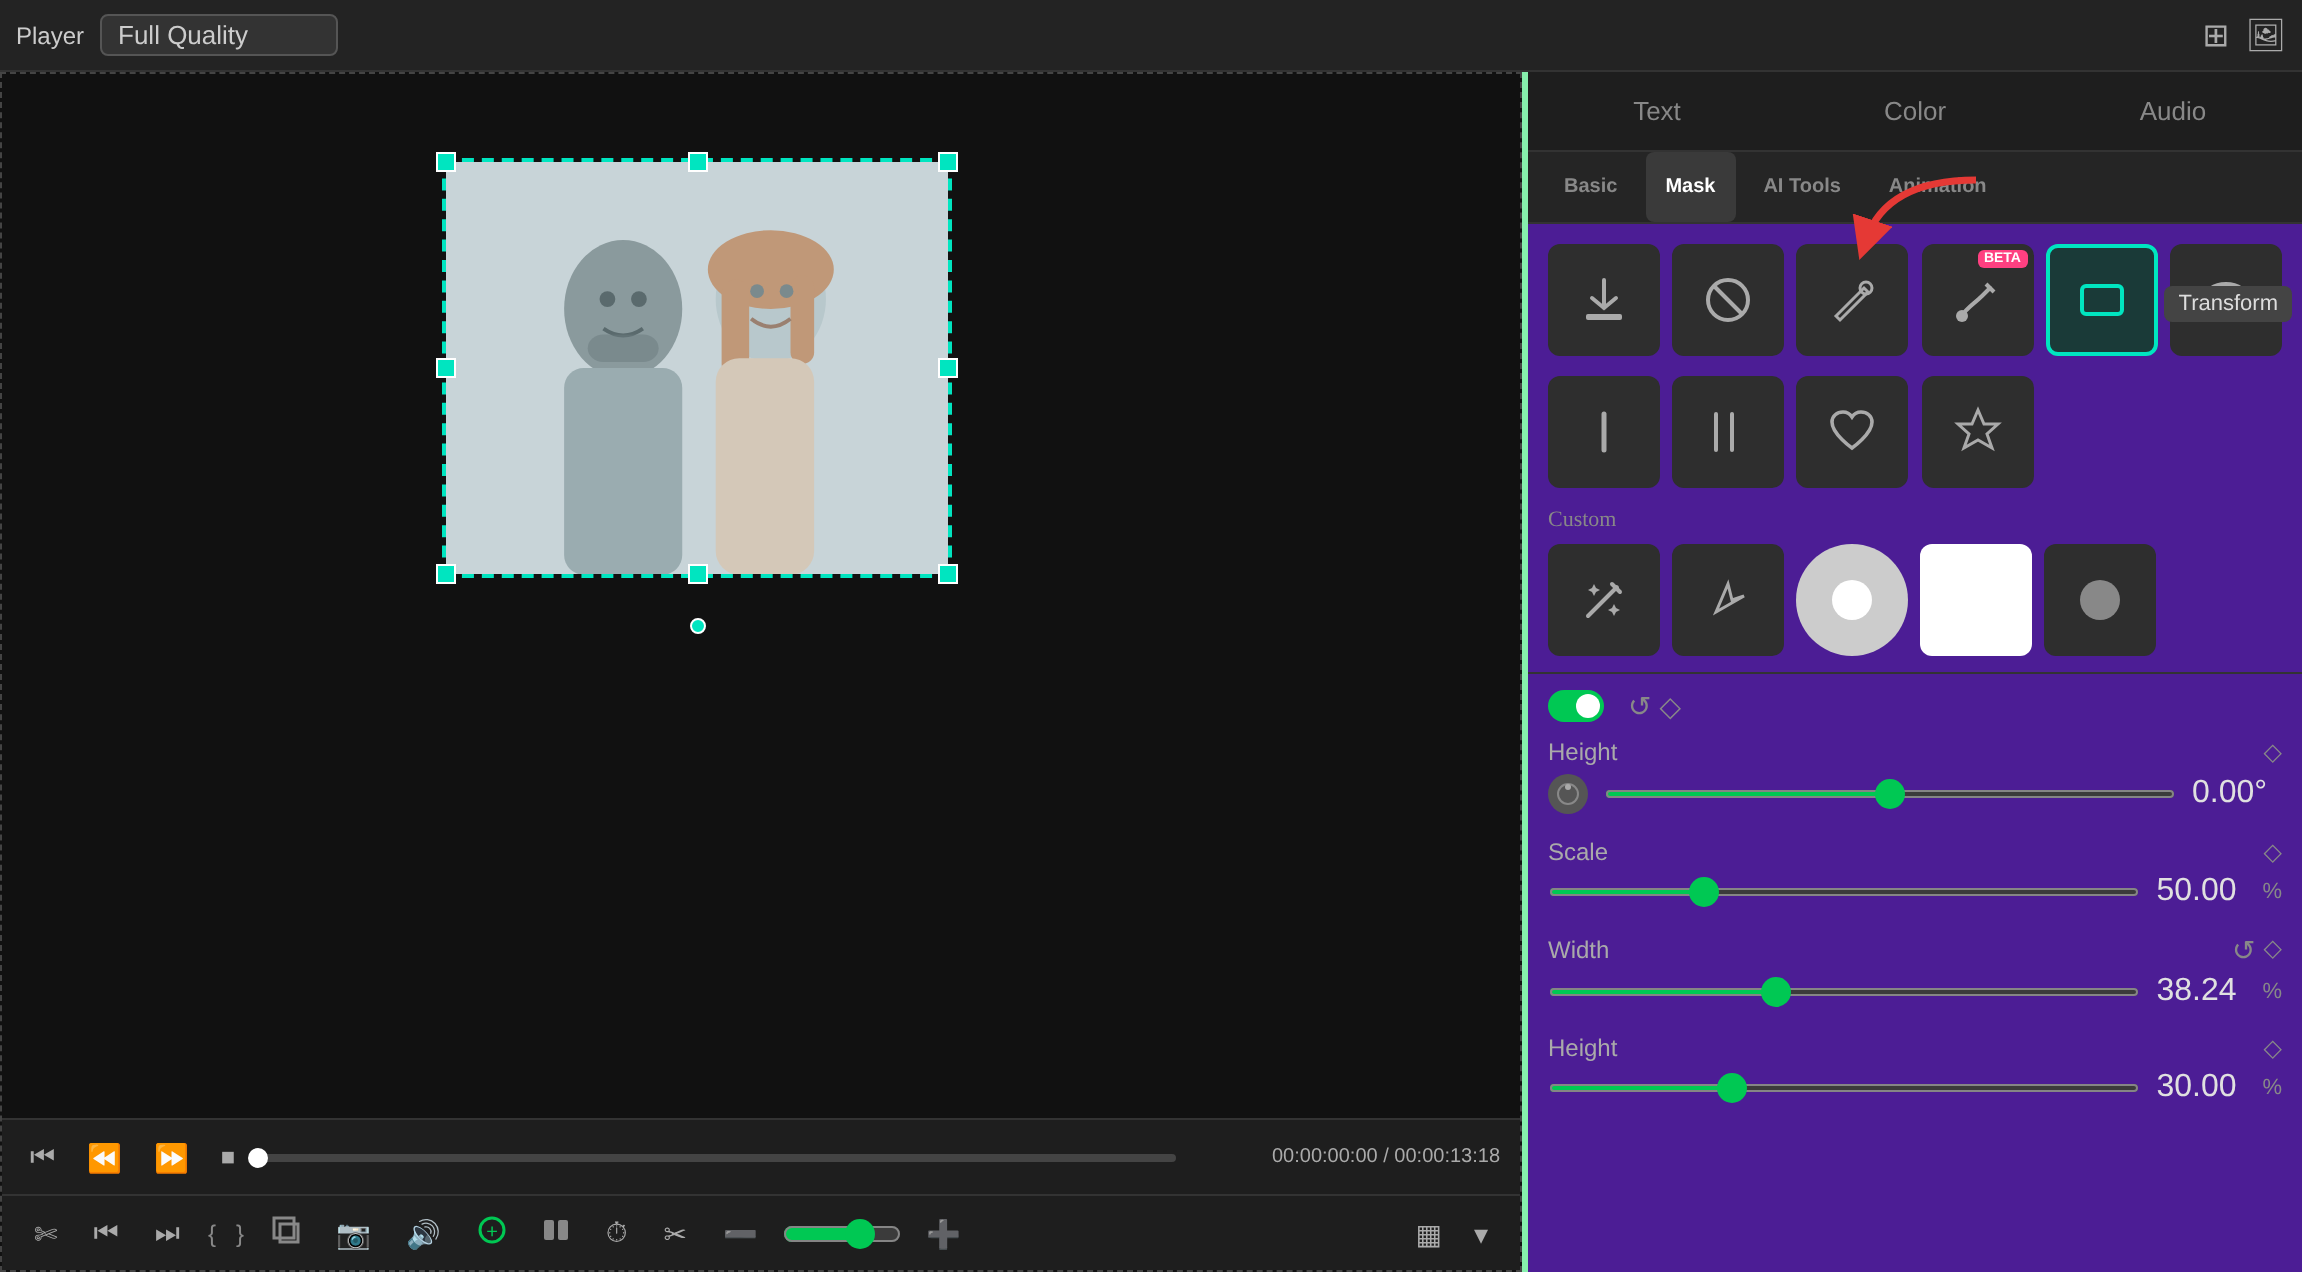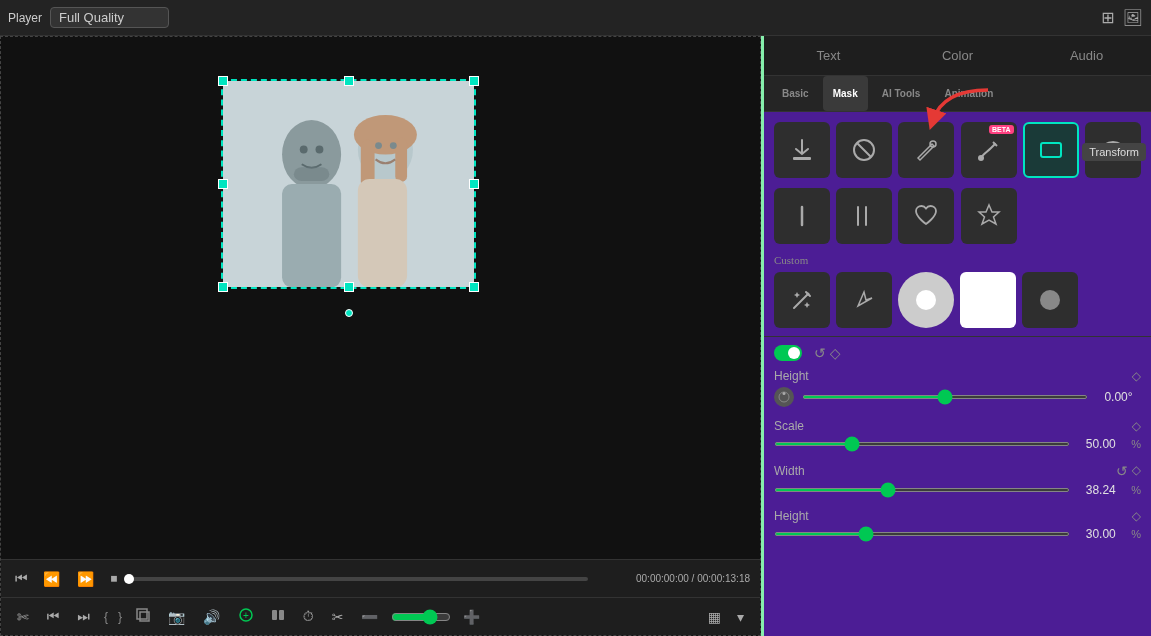--- a/index.html
+++ b/index.html
@@ -427,23 +427,23 @@
       color: #aaa;
       flex-shrink: 0;
     }
     .prop-slider {
       flex: 1;
       accent-color: #00c853;
       height: 4px;
     }
     .prop-value {
       color: #e0e0e0;
-      font-size: 12px;
+      font-size: 16px;
       min-width: 45px;
-      text-align: center;
+      text-align: left;
     }
     .prop-unit {
       color: #888;
       font-size: 11px;
     }
 
     .mask-row2 {
       display: grid;
       grid-template-columns: repeat(6, 1fr);
       gap: 6px;

